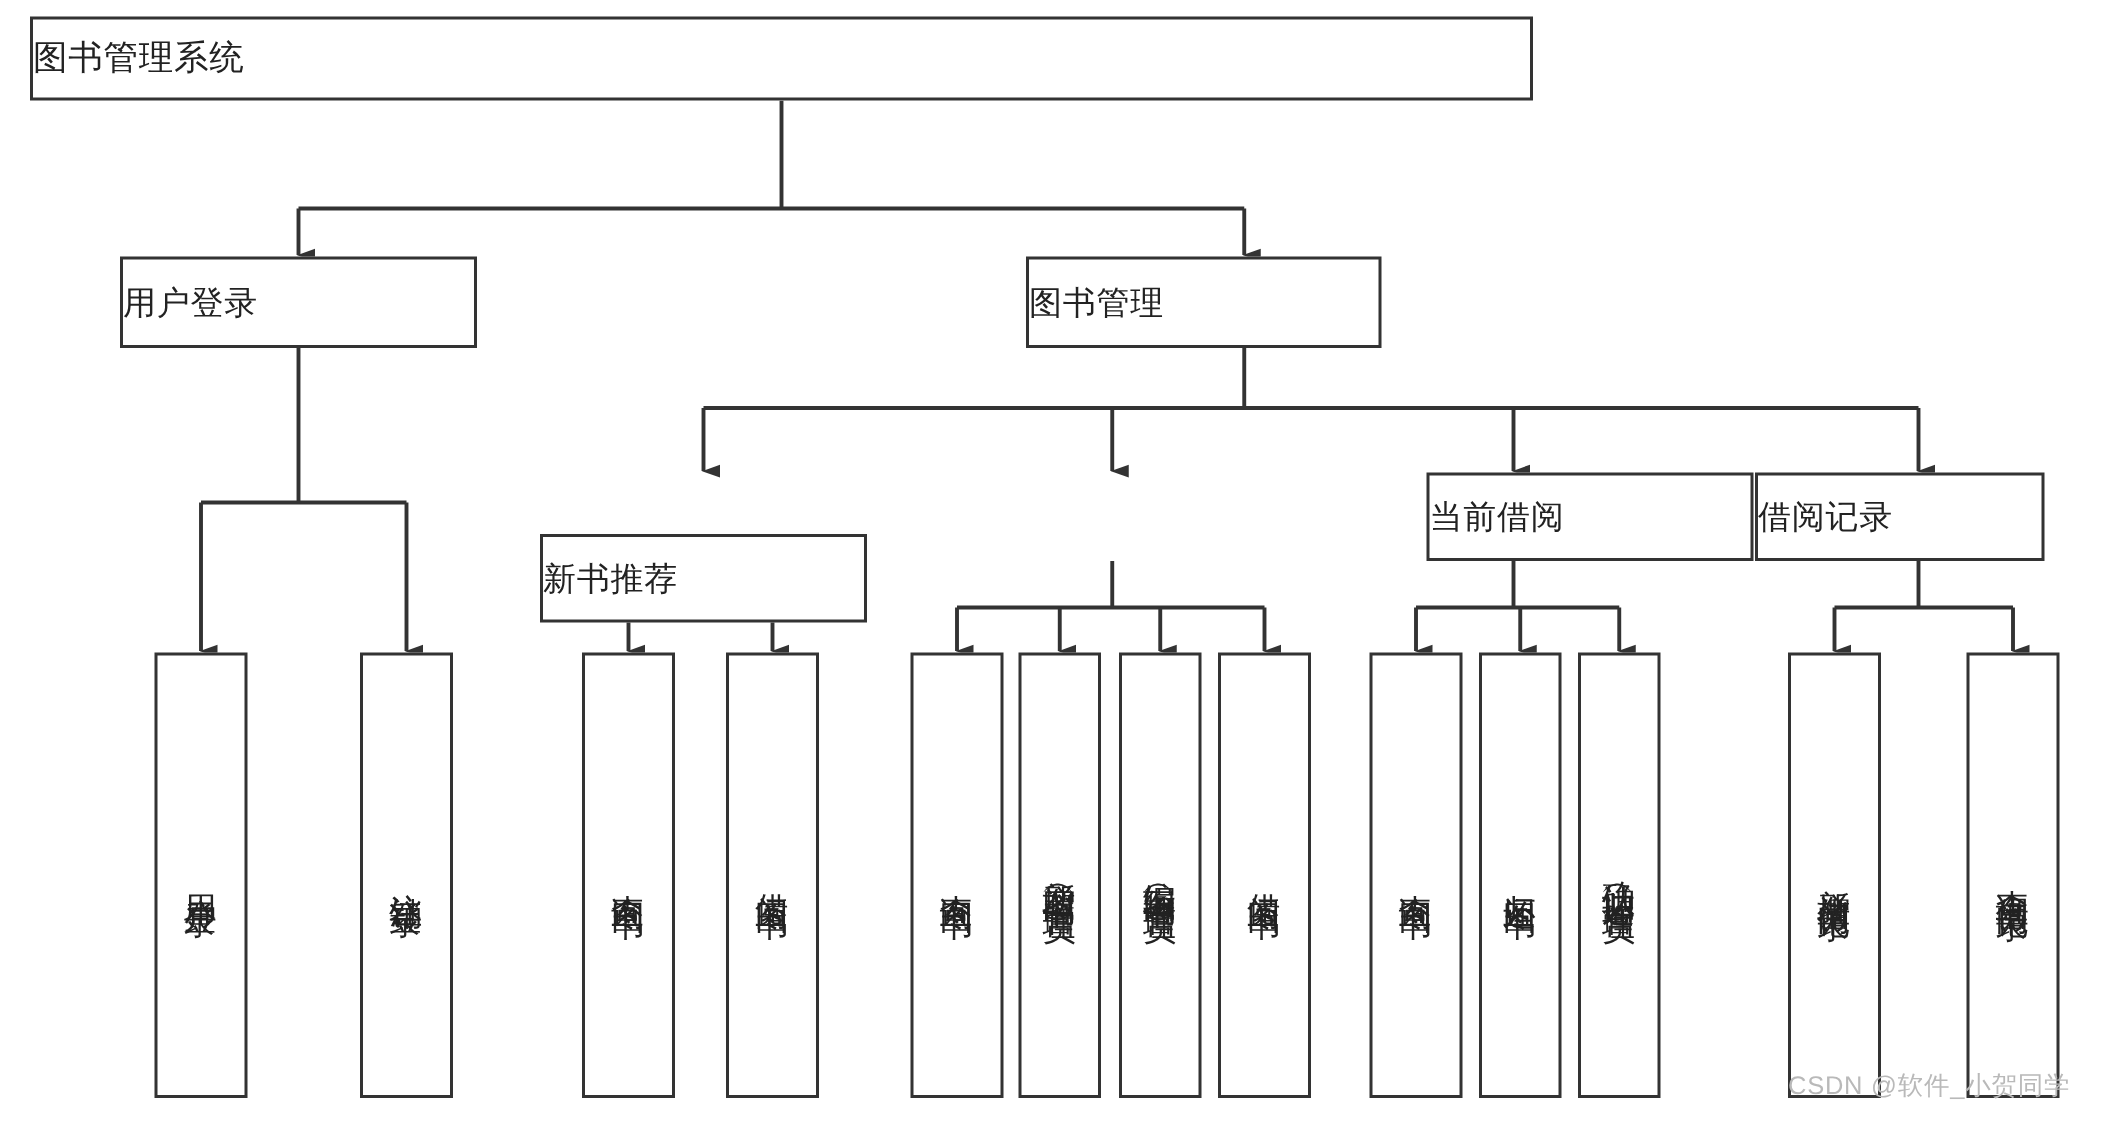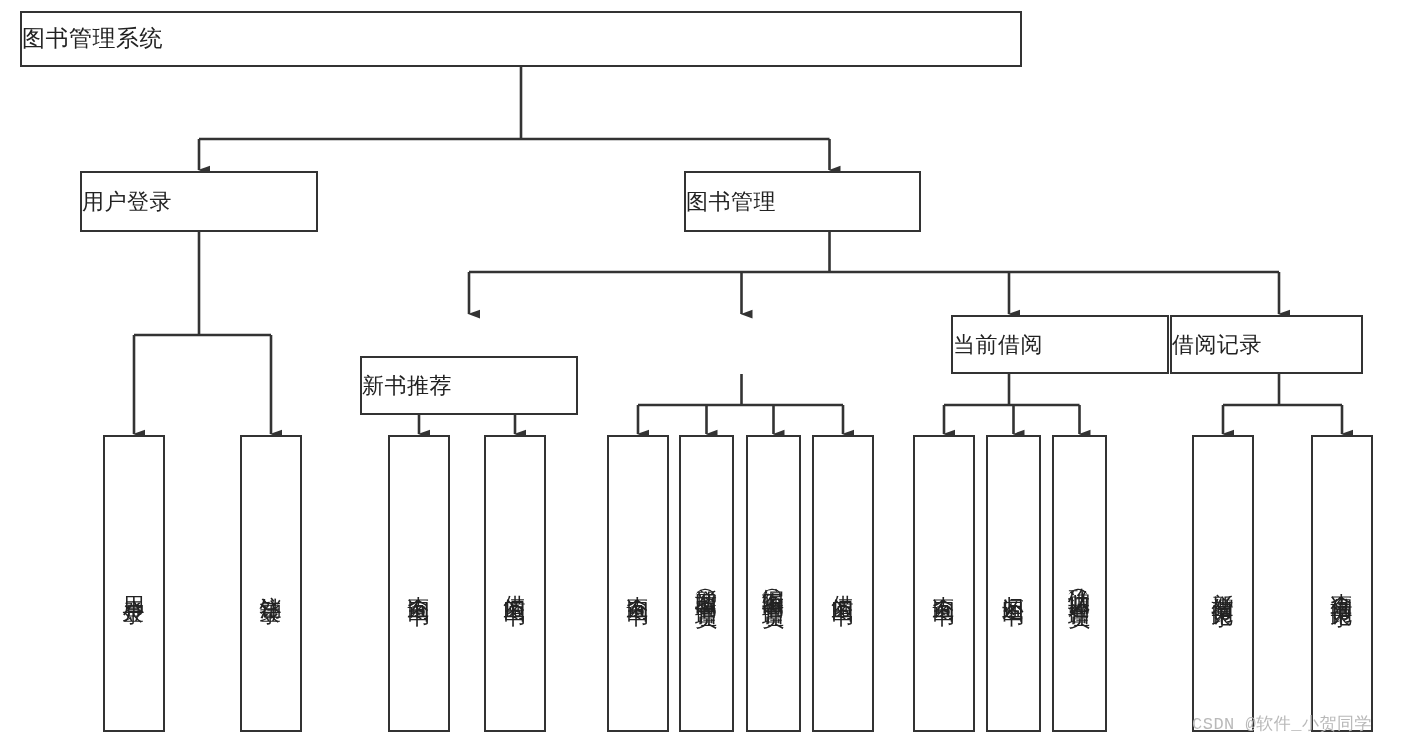--- a/index.html
+++ b/index.html
@@ -64,21 +64,21 @@
     line-height: 1.05;
     letter-spacing: 3px;
     max-height: 100%;
   }
   .watermark {
     position: absolute;
     font-size: 17px;
     color: #b9b9b9;
     letter-spacing: 0.5px;
     white-space: nowrap;
-    font-family: Liberation Mono, monospace;
+    font-family: Liberation Sans, sans-serif;
   }
 </style>
 </head>
 <body>
 
 <div id="diagram-root">
 
   <svg class="wires" viewBox="0 0 1405 747" xmlns="http://www.w3.org/2000/svg">
     <defs>
       <marker id="arrowhead" markerWidth="10" markerHeight="12" refX="4.6" refY="11" orient="auto" markerUnits="userSpaceOnUse">

